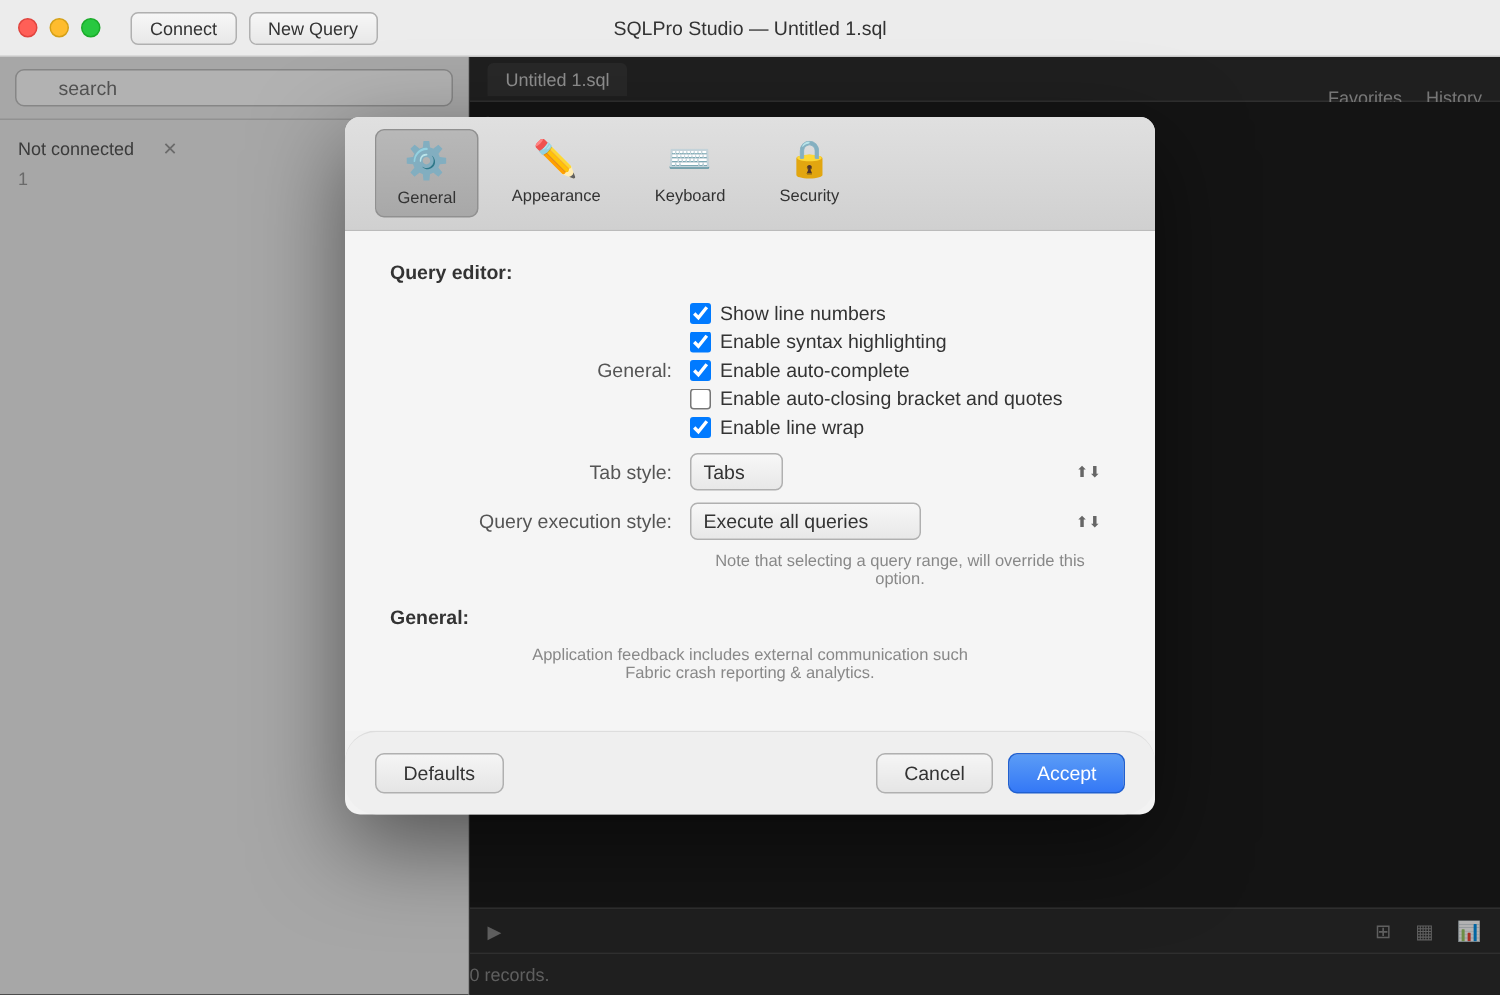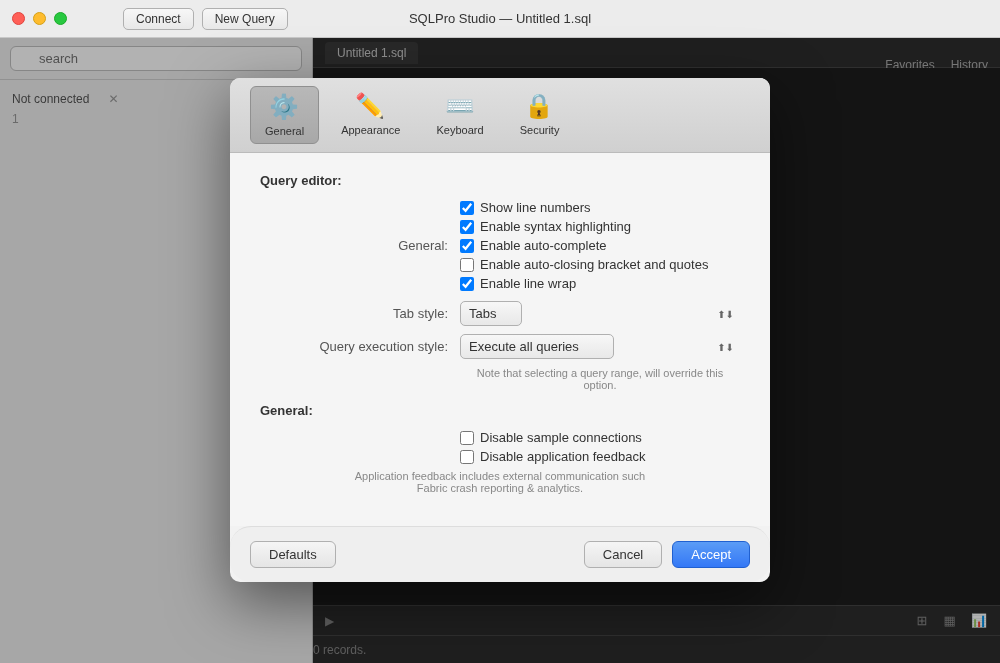--- a/index.html
+++ b/index.html
@@ -14,21 +14,20 @@
 
     
     .title-bar {
       background: #ececec;
       height: 38px;
       display: flex;
       align-items: center;
       padding: 0 12px;
       border-bottom: 1px solid #c8c8c8;
       position: relative;
-      gap: 36px;
     }
     .traffic-lights {
       display: flex;
       gap: 8px;
       align-items: center;
     }
     .traffic-light {
       width: 13px;
       height: 13px;
       border-radius: 50%;
@@ -541,33 +540,20 @@
             <option>Execute selected query</option>
           </select>
           <span class="select-arrow">⬆⬇</span>
         </div>
       </div>
 
       <div class="hint-text">Note that selecting a query range, will override this option.</div>
 
       <div class="general-section">
         <div class="section-header">General:</div>
-        <div class="form-row">
-          <div class="form-label"></div>
-          <div class="checkbox-group">
-            <div class="checkbox-row">
-              <input type="checkbox" style="">
-              <span>Disable sample connections</span>
-            </div>
-            <div class="checkbox-row">
-              <input type="checkbox" style="">
-              <span>Disable application feedback</span>
-            </div>
-          </div>
-        </div>
         <div class="hint-text" style="margin-left: 0; text-align: center;">Application feedback includes external communication such<br>Fabric crash reporting &amp; analytics.</div>
       </div>
     </div>
 
     <div class="pref-footer">
       <button class="pref-btn">Defaults</button>
       <div class="pref-footer-right">
         <button class="pref-btn">Cancel</button>
         <button class="pref-btn pref-btn-primary">Accept</button>
       </div>

